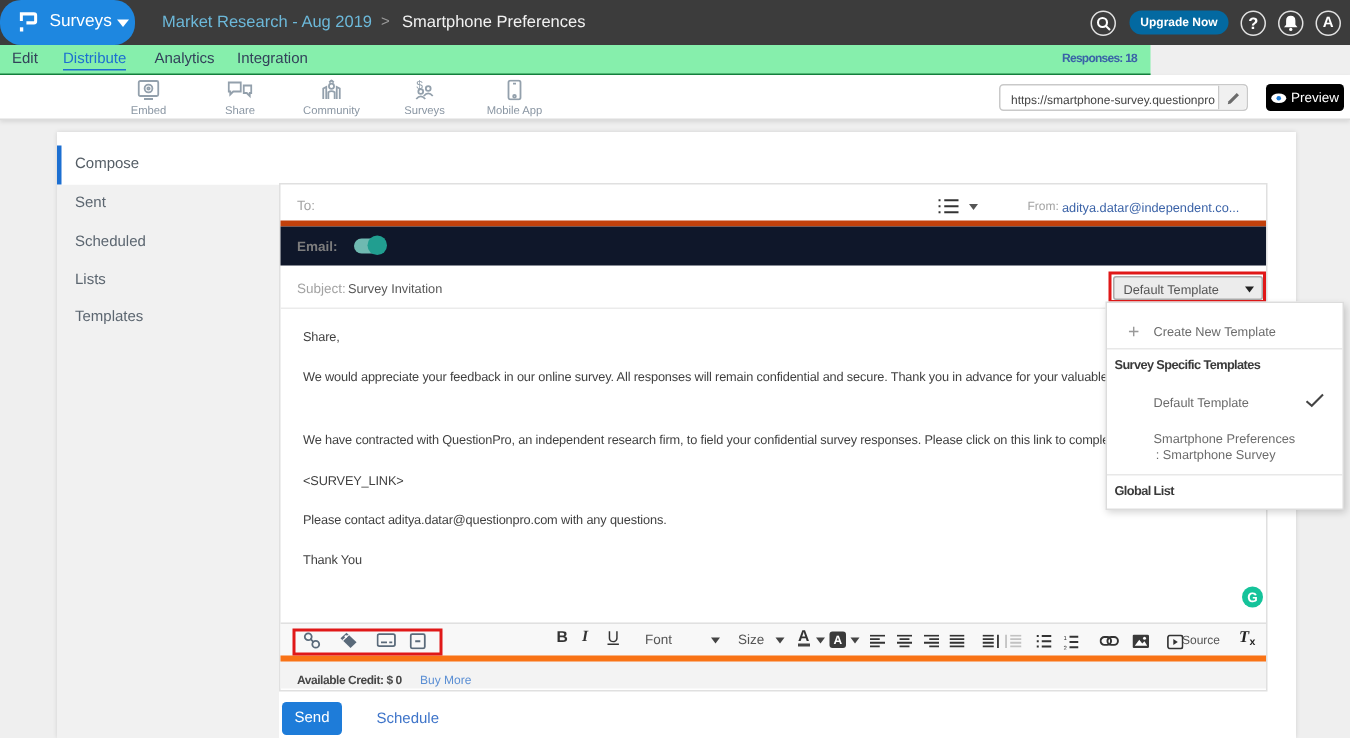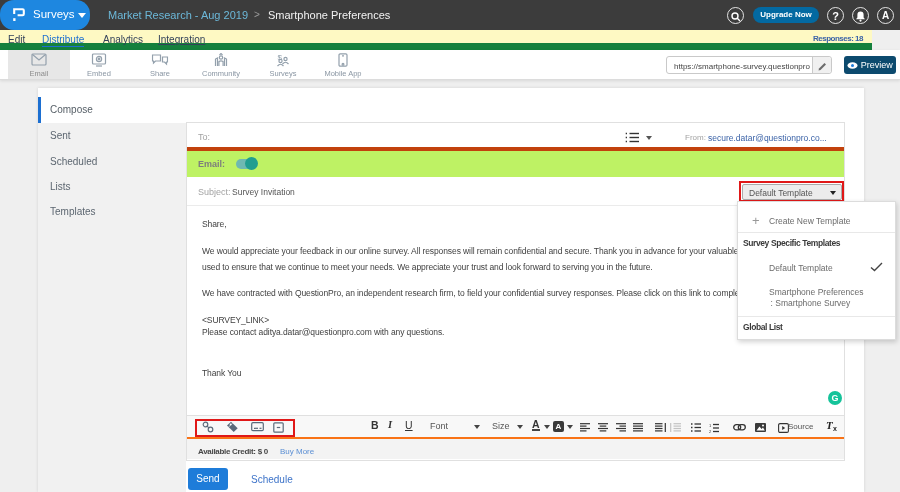--- a/index.html
+++ b/index.html
@@ -10,59 +10,59 @@
 #logo { position:absolute; left:0; top:0; width:90px; height:30px; background:#1e87e0;border-radius:14px; }
 #logo svg { position:absolute; left:13px; top:8px; }
 #logo .s { position:absolute; left:33px; top:8px; color:#fff; font-size:11.5px; }
 .caret-w { position:absolute; width:0; height:0; border-left:4px solid transparent; border-right:4px solid transparent; border-top:5px solid #fff; }
 #crumb1 { position:absolute; left:108px; top:9px; font-size:11px; color:#6cb8d9; }
 #crumb-sep { position:absolute; left:254px; top:9px; font-size:10px; color:#9a9a9a; }
 #crumb2 { position:absolute; left:268px; top:9px; font-size:11px; color:#f2f2f2; }
 .circ { position:absolute; top:6.5px; width:17px; height:17px; border:1px solid rgba(255,255,255,.85); border-radius:50%; color:#fff; text-align:center; }
 #upg { position:absolute; left:753px; top:7px; width:66px; height:16px; background:#0369a1; border-radius:8px; color:#fff; font-size:8px; font-weight:bold; text-align:center; line-height:16px; }
 
-#menubar { position:absolute; left:0; top:30px; width:872px; height:20px; background:#fef9c3; border-bottom:7px solid #15803d; font-size:10px; color:#33425a; }
+#menubar { position:absolute; left:0; top:30px; width:767px; height:20px; background:#86efac; border-bottom:1px solid #15803d; font-size:10px; color:#33425a; }
 #menubar span { position:absolute; top:4px; }
 #resp { position:absolute; right:9px; top:5px; font-size:8px; font-weight:bold; letter-spacing:-0.5px; color:#3a62a7; }
 
 #tabsbar .icn { stroke:#93a0ac; } #tabsbar { position:absolute; left:0; top:50px; width:900px; height:30px; background:#fff; border-bottom:1px solid #dcdcdc; box-shadow:0 1px 3px rgba(0,0,0,.1); }
 .tab { position:absolute; top:0; height:29px; text-align:center; }
 .tab .lbl { position:absolute; left:0; right:0; top:19px; font-size:7.5px; color:#8a96a3; }
 .tab svg { position:absolute; top:3px; left:50%; transform:translateX(-50%); }
 #urlbox { position:absolute; left:666px; top:6px; width:166px; height:18px; border:1px solid #c9c9c9; border-radius:3px; background:#fff; }
 #urlbox .txt { position:absolute; left:7px; top:5px; font-size:8px; color:#444; white-space:nowrap; overflow:hidden; width:140px; }
 #urlbox .pen { position:absolute; right:0; top:0; width:19px; height:16px; background:#f0f0f0; border-left:1px solid #c9c9c9; border-radius:0 3px 3px 0; }
-#prevbtn { position:absolute; left:844px; top:6px; width:52px; height:18px; background:#0c4a6e; border-radius:3px; color:#fff; font-size:9px; line-height:18px; text-align:center; }
+#prevbtn { position:absolute; left:844px; top:6px; width:52px; height:18px; background:#000000; border-radius:3px; color:#fff; font-size:9px; line-height:18px; text-align:center; }
 
 #card { position:absolute; left:38px; top:88px; width:826px; height:404px; background:#fff; box-shadow:0 0 3px rgba(0,0,0,.12); }
 #side-gray { position:absolute; left:0; top:35px; width:148px; height:369px; background:#f1f1f1; }
 .sideitem { position:absolute; left:12px; font-size:10px; color:#5c6670; }
 #compose { position:absolute; left:0; top:9px; width:148px; height:26px; background:#fff; border-left:3px solid #1c6fd1; }
 #compose span { position:absolute; left:9px; top:7px; font-size:10px; color:#555e66; }
 
 #panel { position:absolute; left:148px; top:34px; width:659px; height:339px; background:#fff; border:1px solid #e0e0e0; }
 .row-to { position:absolute; left:0; top:0; width:657px; height:28px; border-bottom:4px solid #c2410c; }
-.row-em { position:absolute; left:0; top:28px; width:657px; height:26px; background:#bef264; }
+.row-em { position:absolute; left:0; top:28px; width:657px; height:26px; background:#0f172a; }
 .row-su { position:absolute; left:0; top:54px; width:657px; height:29px; border-bottom:1px solid #ebebeb; }
 .glabel { color:#a3a3a3; font-size:9px; position:absolute; }
 #fromlink { position:absolute; left:521px; top:10px; font-size:8.5px; color:#3a62a7; }
 #subjval { position:absolute; left:45px; top:10px; font-size:8.5px; color:#555; }
 #toggle { position:absolute; left:49px; top:7.5px; width:20px; height:10px; background:#6fb9b1; border-radius:5px; }
 #toggle .knob { position:absolute; right:-2px; top:-1.5px; width:13px; height:13px; background:#219e90; border-radius:50%; }
 #selbox { position:absolute; left:555px; top:7px; width:100px; height:16px; background:#ececec; border:1px solid #ababab; border-radius:2px; }
 #selbox span { position:absolute; left:6px; top:3px; font-size:8.5px; color:#555; }
 #selbox .c { position:absolute; right:5px; top:6px; width:0; height:0; border-left:3.5px solid transparent; border-right:3.5px solid transparent; border-top:4.5px solid #222; }
 .redbox { position:absolute; border:2px solid #e01818; z-index:30; }
 
 #bodytxt { position:absolute; left:0px; top:84px; width:657px; height:231px; overflow:hidden; }
 #bodytxt div { position:absolute; left:15px; white-space:nowrap; font-size:8.5px; color:#3f3f3f; letter-spacing:-0.1px; }
 #gram { position:absolute; left:641px; top:268px; width:14px; height:14px; border-radius:50%; background:#15c39a; color:#fff; font-size:9px; font-weight:bold; text-align:center; line-height:14px; }
 
 #ebar { position:absolute; left:0; top:292px; width:657px; height:22px; border-top:1px solid #e0e0e0; background:#f8f8f8; }
-#credit { position:absolute; left:0; top:314px; width:657px; height:22px; background:#f3f3f3; border-top:2px solid #f97316;text-align:right; }
+#credit { position:absolute; left:0; top:314px; width:657px; height:22px; background:#f3f3f3; border-top:4px solid #f97316;text-align:right; }
 #credit .a { position:absolute; left:11px; top:8px; font-size:8px; font-weight:bold; letter-spacing:-0.3px; color:#474747; }
 #credit .b { position:absolute; left:93px; top:8px; font-size:8px; color:#5b8fd4; }
 #sendbtn { position:absolute; left:150px; top:380px; width:40px; height:22px; background:#1e7cd9; border-radius:3px; color:#fff; font-size:10px; text-align:center; line-height:22px; }
 #sched { position:absolute; left:213px; top:386px; font-size:10px; color:#3e74c9; }
 
 #dd { position:absolute; left:737px; top:201px; width:159px; height:139px; background:#fff; border:1px solid #dcdcdc; box-shadow:1px 2px 5px rgba(0,0,0,.18); z-index:40; font-size:8.5px; color:#6b6b6b; }
 #dd .hd { font-weight:bold; color:#3a3a3a; position:absolute; left:5px; letter-spacing:-0.4px; }
 #dd .it { position:absolute; left:31px; }
 #dd hr { position:absolute; left:0; width:157px; border:none; border-top:1px solid #e8e8e8; }
 .icn { stroke:#5a6a7a; fill:none; stroke-width:1.2; }
@@ -96,32 +96,25 @@
         <circle cx="5.5" cy="9.6" r="1.1" fill="#fff"></circle>
       </svg>
   </div>
   <div class="circ" style="left:877px; font-size:10px; font-weight:bold; line-height:16px;">A</div>
 </div>
 
 <div id="menubar">
   <span style="left:8px;">Edit</span>
   <span style="left:42px; color:#1c6fd1; border-bottom:1px solid #1c6fd1; padding-bottom:1px;">Distribute</span>
   <span style="left:103px;">Analytics</span>
-  <span style="left:158px;text-decoration:underline;">Integration</span>
+  <span style="left:158px;">Integration</span>
   <span id="resp">Responses: 18</span>
 </div>
 
 <div id="tabsbar">
-  <div class="tab" style="left:8px; width:62px; background:#e7e7e7;">
-    <svg width="16" height="13" viewBox="0 0 16 13">
-        <rect x="1" y="1" width="14" height="11" rx="1" class="icn"></rect>
-        <path d="M1.5 1.5 L8 7 L14.5 1.5" class="icn"></path>
-      </svg>
-    <div class="lbl" style="color:#8d8d8d;">Email</div>
-  </div>
   <div class="tab" style="left:74px; width:50px;">
     <svg width="16" height="14" viewBox="0 0 16 14">
         <rect x="1.5" y="1" width="13" height="10" rx="1" class="icn"></rect>
         <line x1="5" y1="13" x2="11" y2="13" class="icn"></line>
         <circle cx="8" cy="6" r="2.6" class="icn"></circle>
         <circle cx="8" cy="6" r="0.8" class="icn"></circle>
       </svg>
     <div class="lbl">Embed</div>
   </div>
   <div class="tab" style="left:135px; width:50px;">
@@ -188,43 +181,42 @@
             <line x1="0.7" y1="1.5" x2="2" y2="1.5"></line>
             <line x1="0.7" y1="5.5" x2="2" y2="5.5"></line>
             <line x1="0.7" y1="9.5" x2="2" y2="9.5"></line>
             <line x1="4.5" y1="1.5" x2="14" y2="1.5"></line>
             <line x1="4.5" y1="5.5" x2="14" y2="5.5"></line>
             <line x1="4.5" y1="9.5" x2="14" y2="9.5"></line>
           </g>
       </svg>
       <div style="position:absolute; left:459px; top:13px; width:0; height:0; border-left:3px solid transparent; border-right:3px solid transparent; border-top:4px solid #555;"></div>
       <span class="glabel" style="left:498px; top:10px; font-size:8px;">From:</span>
-      <span id="fromlink">secure.datar@questionpro.co...</span>
+      <span id="fromlink">aditya.datar@independent.co...</span>
     </div>
     <div class="row-em">
       <span class="glabel" style="left:11px; top:8px; color:#7d7d7d; font-weight:bold;">Email:</span>
       <div id="toggle">
           <div class="knob"></div>
         </div>
     </div>
     <div class="row-su">
       <span class="glabel" style="left:11px; top:10px;">Subject:</span>
       <span id="subjval">Survey Invitation</span>
       <div id="selbox">
           <span>Default Template</span>
           <div class="c"></div>
         </div>
     </div>
     <div id="bodytxt">
       <div style="top:12px;">Share,</div>
       <div style="top:39px;">We would appreciate your feedback in our online survey. All responses will remain confidential and secure. Thank you in advance for your valuable time. Your responses will be</div>
-      <div style="top:55px;">used to ensure that we continue to meet your needs. We appreciate your trust and look forward to serving you in the future.</div>
       <div style="top:81px;">We have contracted with QuestionPro, an independent research firm, to field your confidential survey responses. Please click on this link to complete the survey.</div>
       <div style="top:108px;">&lt;SURVEY_LINK&gt;</div>
-      <div style="top:120px;">Please contact aditya.datar@questionpro.com with any questions.</div>
+      <div style="top:134px;">Please contact aditya.datar@questionpro.com with any questions.</div>
       <div style="top:161px;">Thank You</div>
     </div>
     <div id="gram">G</div>
     <div id="ebar">
       <svg width="12" height="12" viewBox="0 0 12 12" style="position:absolute; left:15px; top:5px;">
           <circle cx="3.5" cy="3.5" r="2.3" class="icn"></circle>
           <circle cx="8.5" cy="8.5" r="2.3" class="icn"></circle>
           <line x1="4.8" y1="4.8" x2="7.2" y2="7.2" class="icn"></line>
         </svg>
       <svg width="13" height="12" viewBox="0 0 13 12" style="position:absolute; left:39px; top:5px;">

